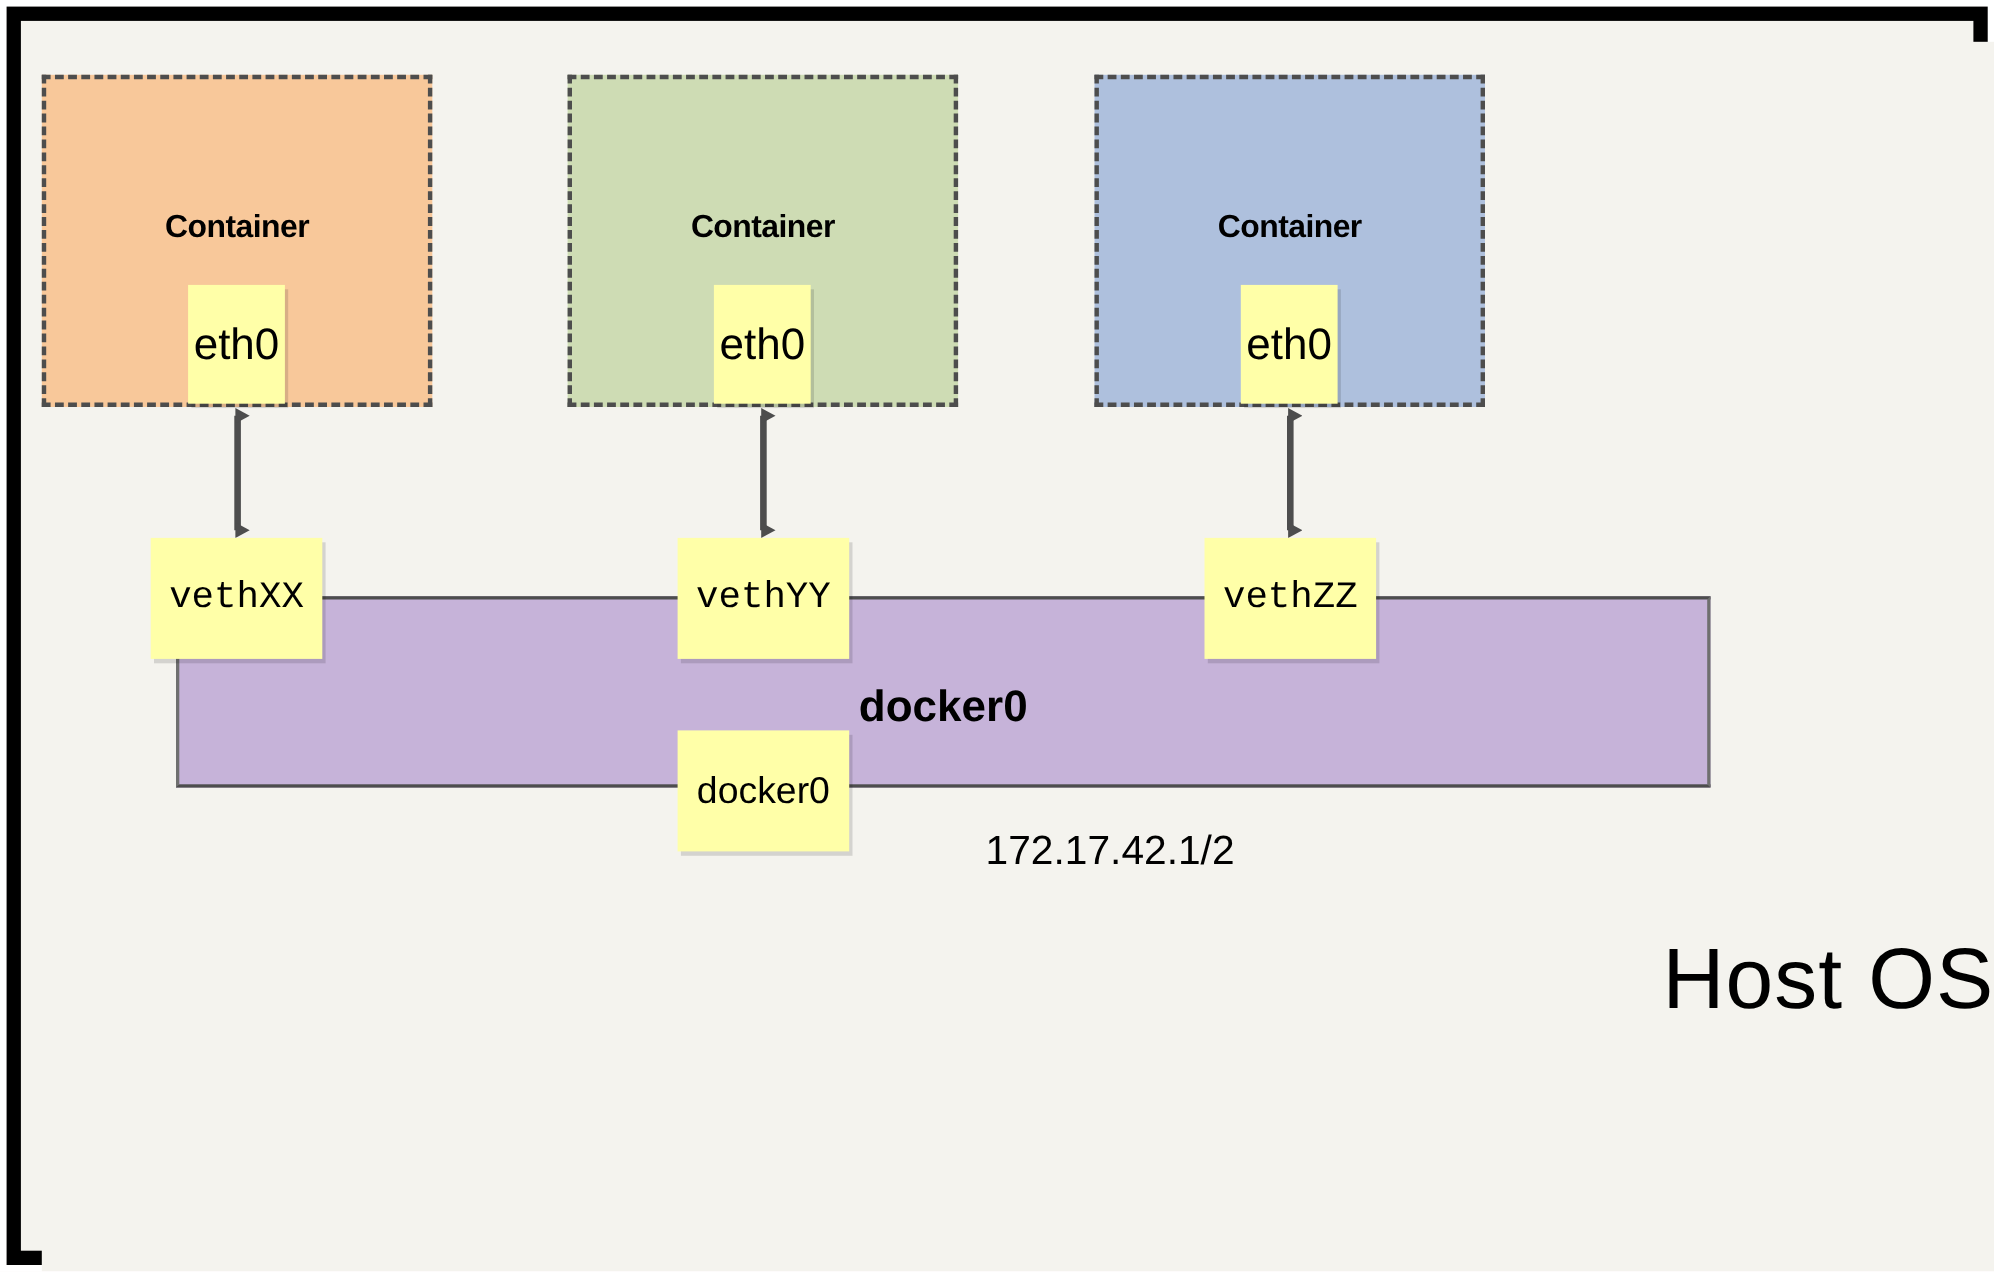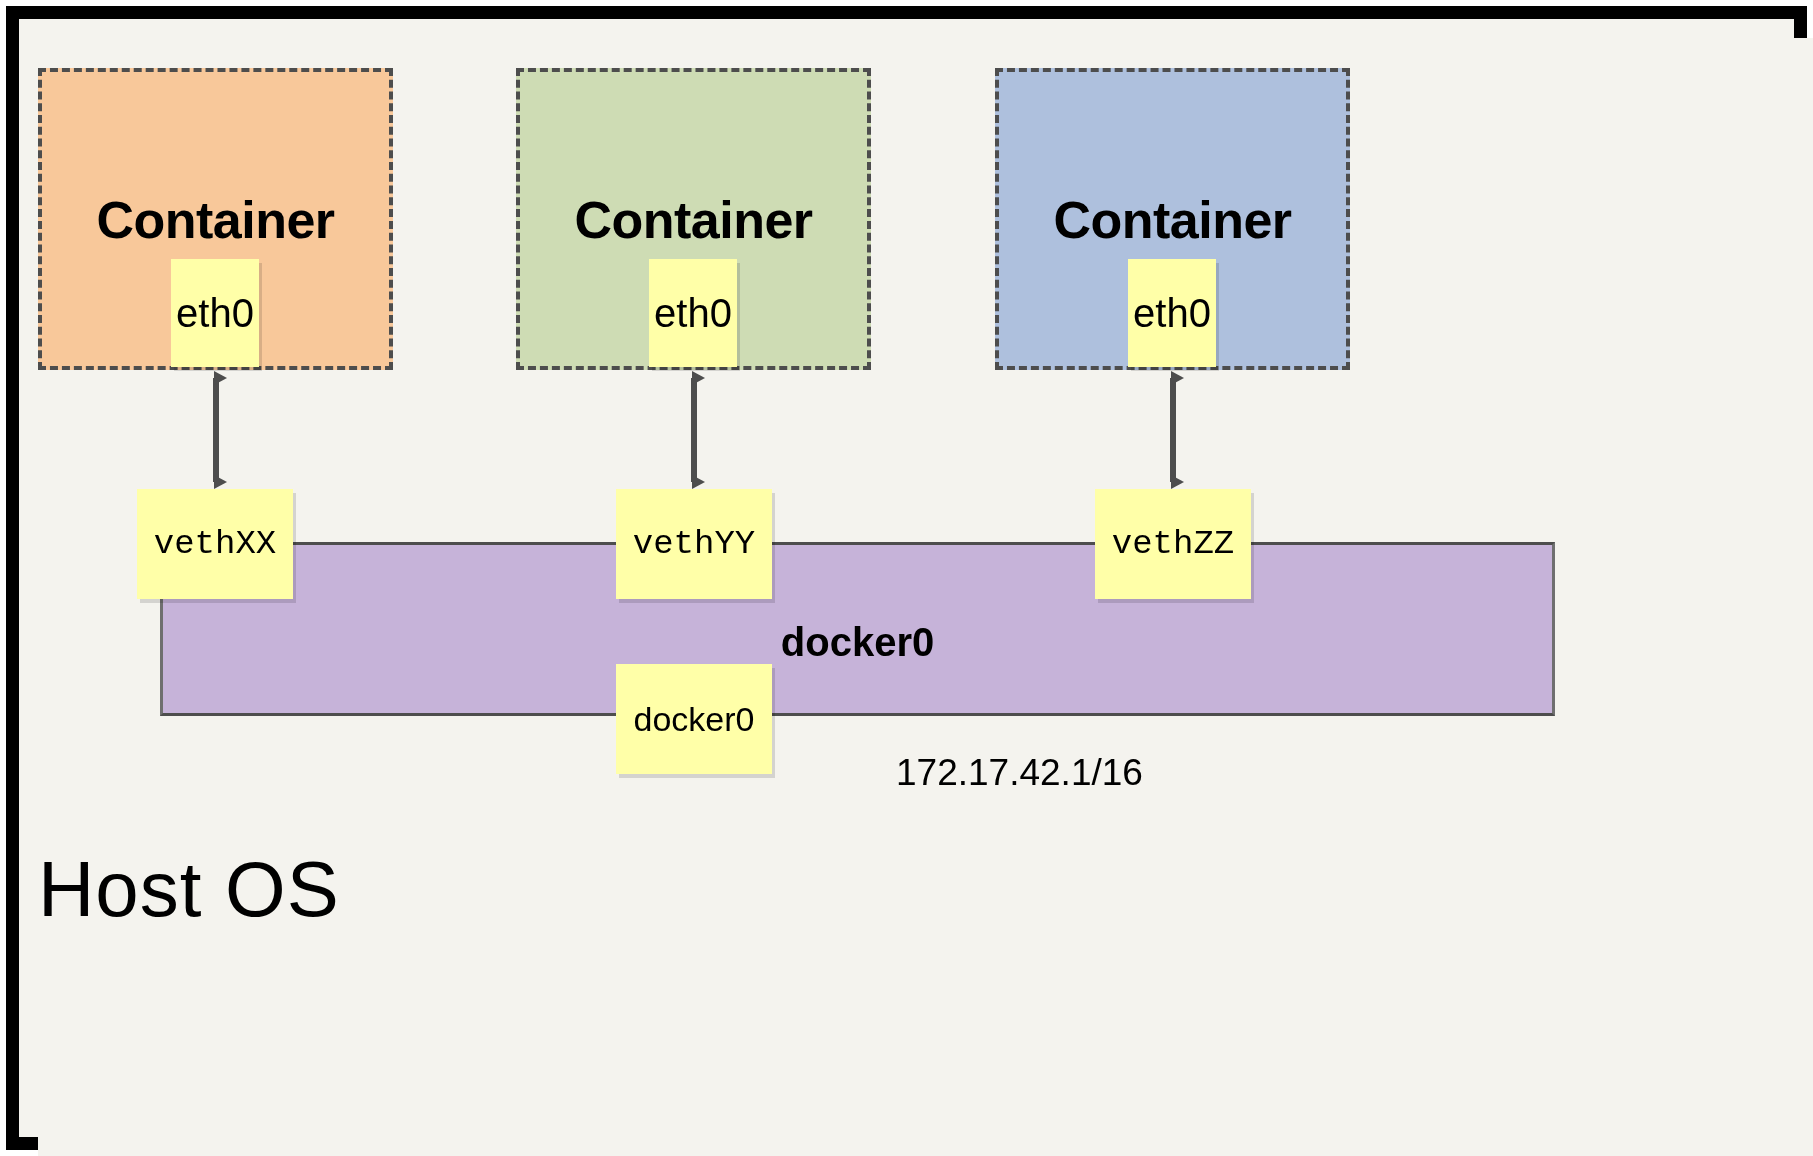--- a/index.html
+++ b/index.html
@@ -49,21 +49,21 @@
     top: 30px;
     width: 355px;
     height: 302px;
   }
   .container-title {
     position: absolute;
     left: 0;
     right: 0;
     top: 118px;
     text-align: center;
-    font-size: 52px;
+    font-size: 29px;
     font-weight: bold;
     color: #000000;
     letter-spacing: -0.5px;
   }
 
   
   .note {
     position: absolute;
     box-sizing: border-box;
     background: #ffffa8;
@@ -131,21 +131,21 @@
     font-size: 37px;
     color: #000000;
     white-space: nowrap;
   }
 
   #host-os {
     position: absolute;
     left: 0;
     right: 0;
     top: 806px;
-    text-align: left;
+    text-align: right;
     font-size: 78px;
     color: #000000;
     letter-spacing: 1px;
   }
 </style>
 </head>
 <body>
 
 <div id="stage">
   <div id="frame">
@@ -191,19 +191,19 @@
       </div>
 
       <div class="note veth-note" id="veth-0" style="left:99px; top:451px;">vethXX</div>
 
       <div class="note veth-note" id="veth-2" style="left:1057px; top:451px;">vethZZ</div>
 
       <div class="note veth-note" id="veth-1" style="left:578px; top:451px;">vethYY</div>
 
       <div class="note docker0-note" id="docker0-note" style="left:578px; top:626px;">docker0</div>
 
-      <div id="ip-label">172.17.42.1/16</div>
+      <div id="ip-label">172.17.42.1/2</div>
 
       <div id="host-os">Host OS</div>
 
     </div>
   </div>
 </div>
 
 </body></html>

